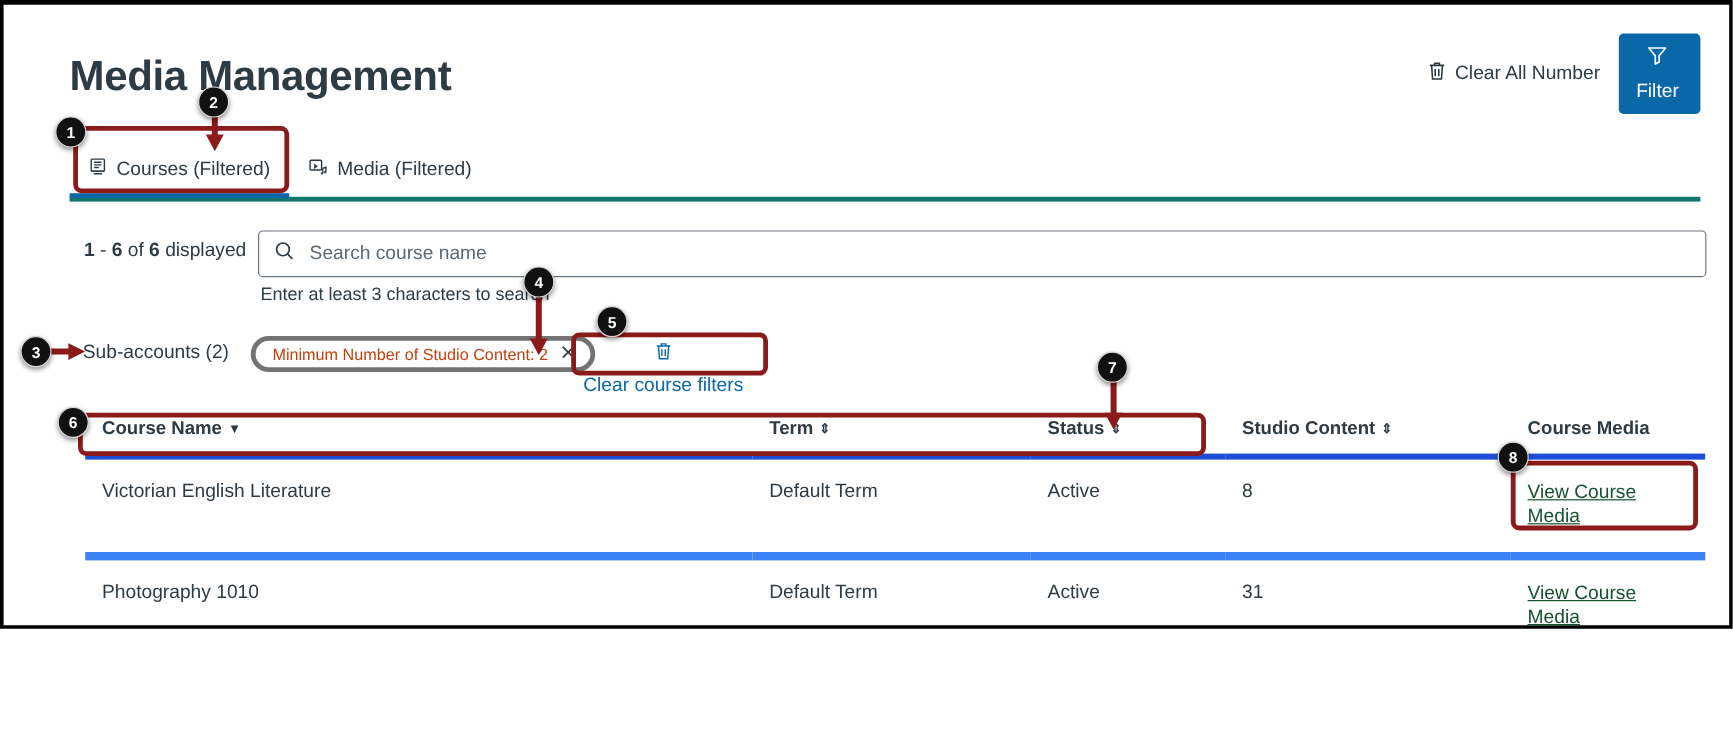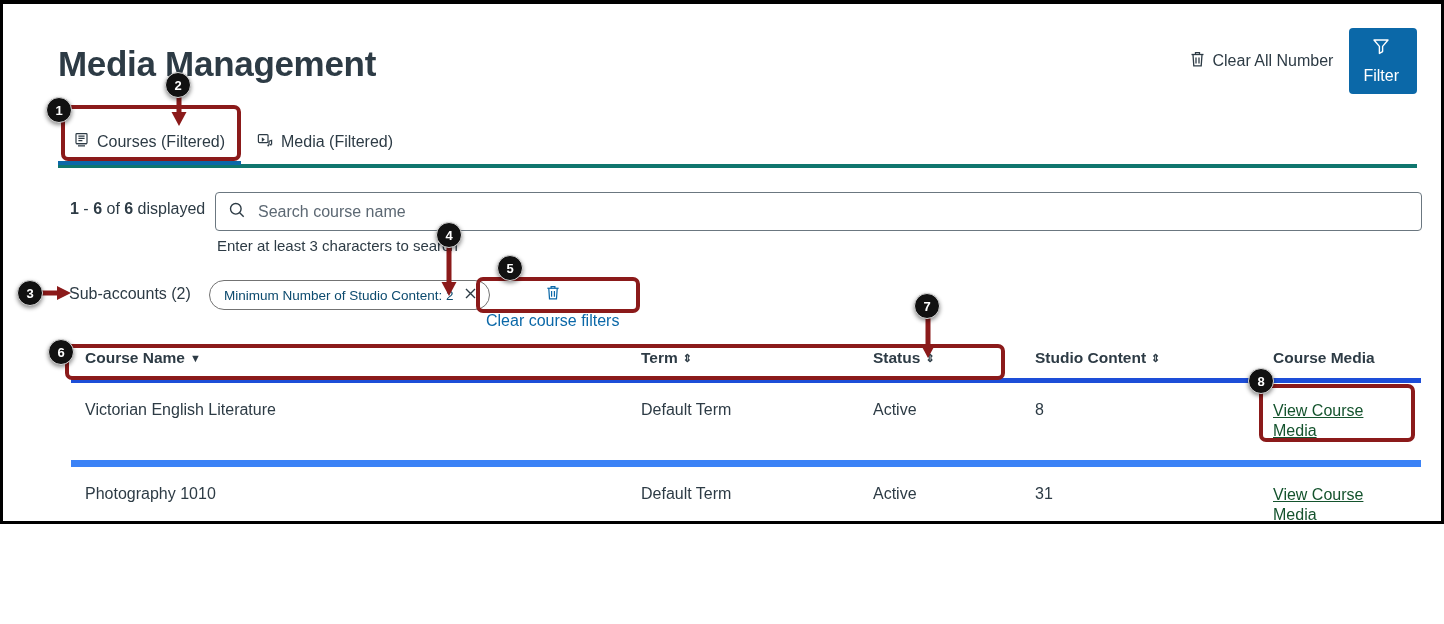--- a/index.html
+++ b/index.html
@@ -155,28 +155,28 @@
     left: 66px;
     top: 281px;
     font-size: 16px;
     color: #2D3B45;
   }
   .pill {
     position: absolute;
     left: 206px;
     top: 276px;
     height: 30px;
-    border: 1px solid #737373;
+    border: 4px solid #737373;
     border-radius: 16px;
     display: flex;
     align-items: center;
     gap: 10px;
     padding: 0 12px 0 14px;
     font-size: 13.5px;
-    color: #0c4a6e;
+    color: #c2410c;
     background: #fff;
     cursor: pointer;
     white-space: nowrap;
   }
   .pill-x {
     font-size: 16px;
     line-height: 1;
     color: #2D3B45;
     cursor: pointer;
   }

